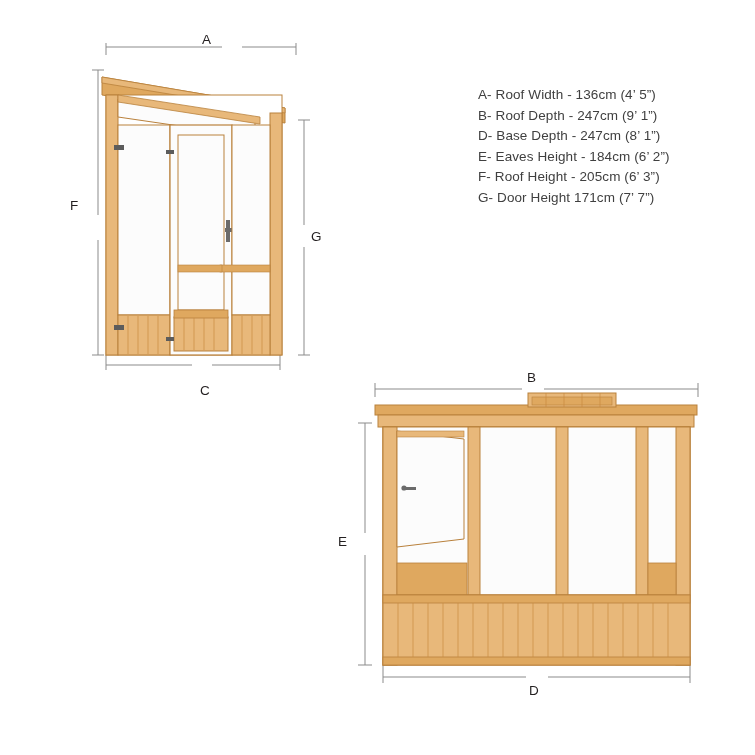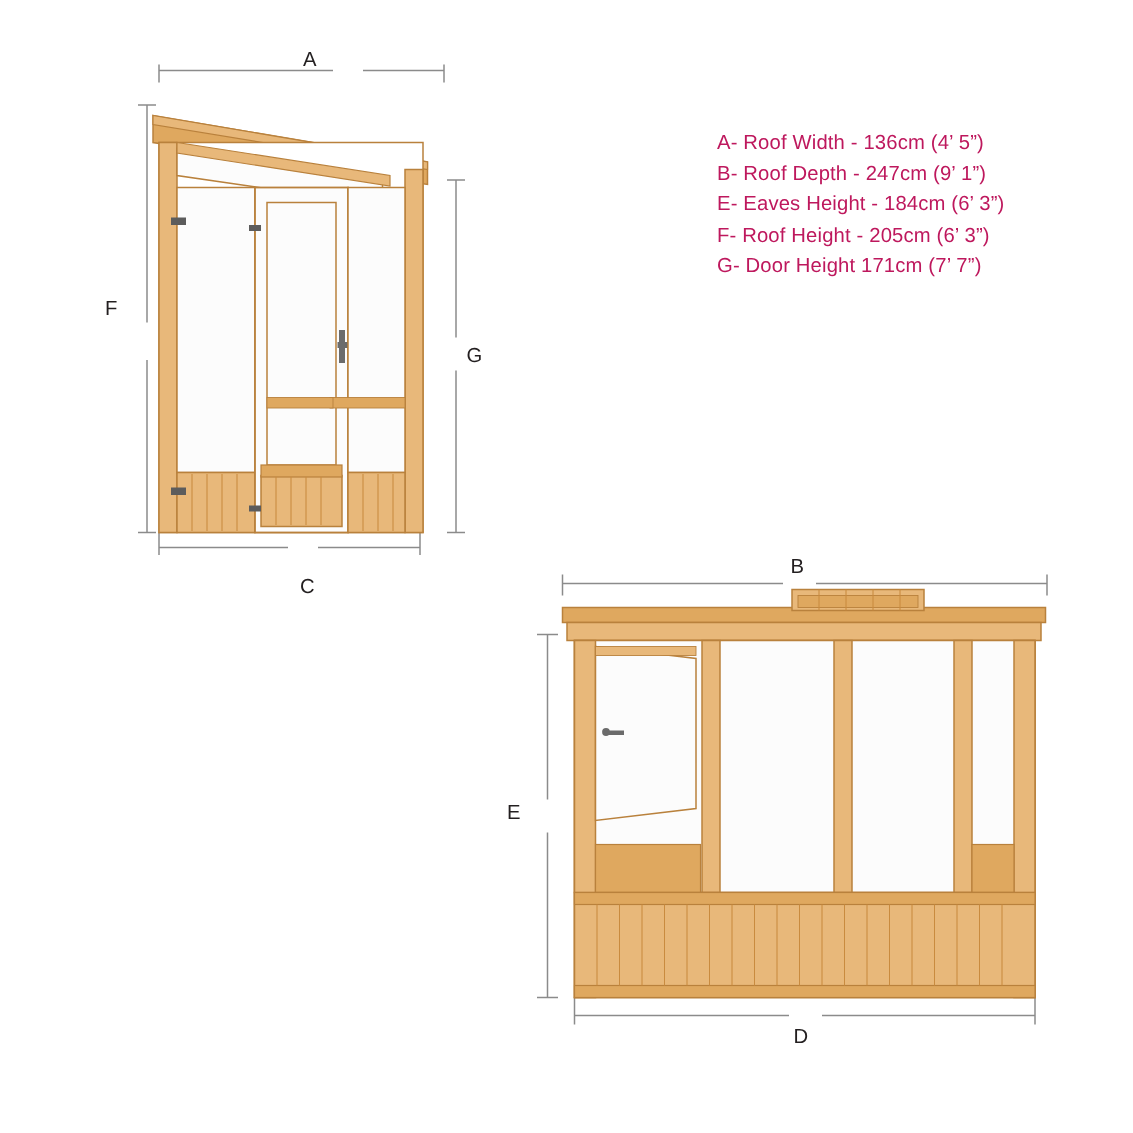--- a/index.html
+++ b/index.html
@@ -21,21 +21,21 @@
     height: 755px;
   }
 
   
   .legend {
     position: absolute;
     left: 478px;
     top: 85px;
     font-size: 13.5px;
     line-height: 20.5px;
-    color: #be185d;
+    color: #404040;
     white-space: nowrap;
   }
   .legend div { letter-spacing: 0.1px; }
 
   
   .dim-label {
     position: absolute;
     font-size: 13.5px;
     color: #231f20;
   }
@@ -46,21 +46,22 @@
   svg { display: block; }
 </style>
 </head>
 <body>
 
 <div class="stage">
 
   <div class="legend">
     <div>A- Roof Width - 136cm (4’ 5”)</div>
     <div>B- Roof Depth - 247cm (9’ 1”)</div>
-    <div>E- Eaves Height - 184cm (6’ 3”)</div>
+    <div>D- Base Depth - 247cm (8’ 1”)</div>
+    <div>E- Eaves Height - 184cm (6’ 2”)</div>
     <div>F- Roof Height - 205cm (6’ 3”)</div>
     <div>G- Door Height 171cm (7’ 7”)</div>
   </div>
 
   <svg class="view" style="left:70px; top:25px;" width="260" height="375" viewBox="0 0 260 375">
 
     <g stroke="#8b8b8b" stroke-width="1" fill="none">
       <path d="M36 18 L36 30"></path>
       <path d="M226 18 L226 30"></path>
       <path d="M36 22 L152 22"></path>

